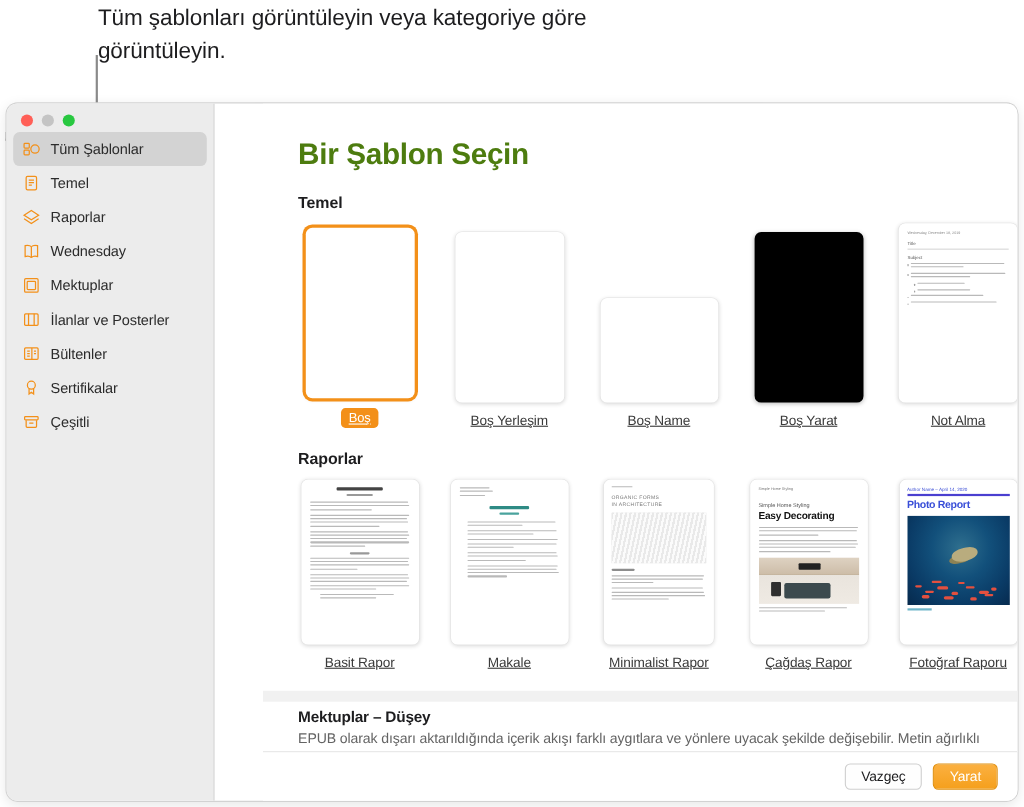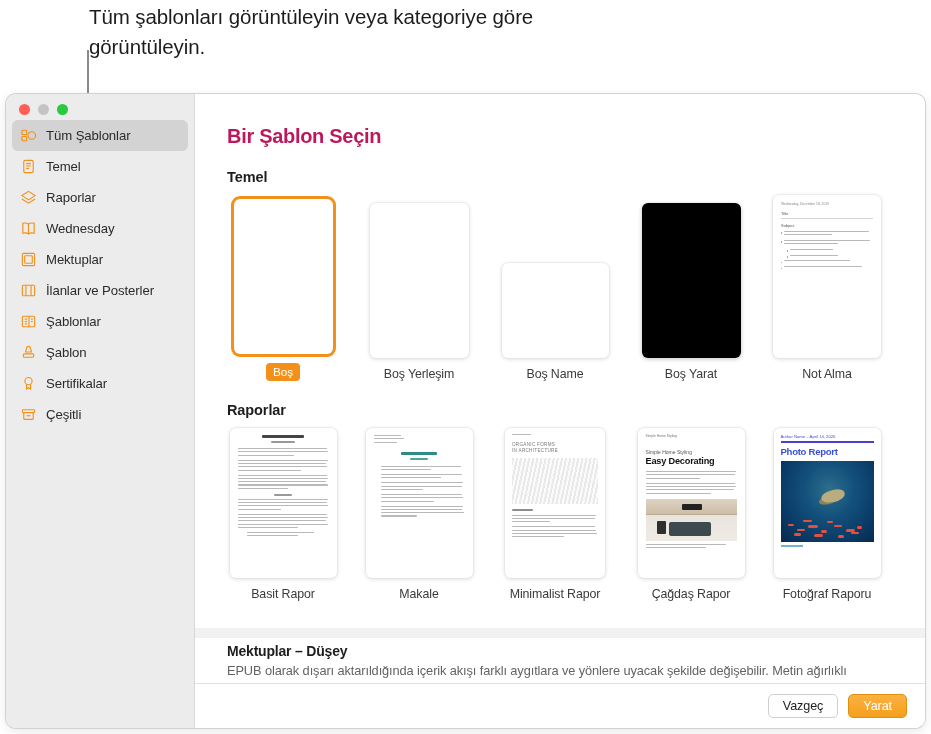--- a/index.html
+++ b/index.html
@@ -29,21 +29,21 @@
   }
   .bracket-cap-r {
     position: absolute; left: 184px; top: 120px; width: 2px; height: 8px; background: #8a8a8a;
   }
 
   
   .window {
     position: absolute; left: 6px; top: 94px; width: 919px; height: 634px;
     background: #ffffff; border-radius: 10px;
     box-shadow: 0 0 0 1px #d2d2d2, 0 3px 12px rgba(0,0,0,0.10);
-    overflow: hidden; display: flex;
+    overflow: hidden; display: flex; gap: 44px;
   }
 
   
   .sidebar {
     width: 189px; flex: 0 0 189px; background: #ececec;
     border-right: 1px solid #d8d8d8; padding-top: 26px;
     position: relative;
   }
   .traffic {
     position: absolute; left: 13px; top: 10px; display: flex; gap: 8px;
@@ -59,21 +59,21 @@
     color: #2b2b2b; font-size: 13.2px; letter-spacing: -0.1px;
   }
   .side-item.selected { background: #d3d3d3; }
   .side-icon { width: 17px; height: 17px; flex: 0 0 17px; display:block; }
 
   
   .main { flex: 1; position: relative; background: #fff; overflow: hidden; }
   .main-scroll { position: absolute; inset: 0 0 90px 0; overflow: hidden; }
 
   .page-title {
-    font-size: 20px; font-weight: bold; color: #be185d;
+    font-size: 27px; font-weight: bold; color: #4d7c0f;
     padding: 31px 0 0 32px; letter-spacing: -0.3px;
   }
   .section-title {
     font-size: 14.5px; font-weight: bold; color: #1d1d1f;
     padding: 21px 0 0 32px; letter-spacing: -0.1px;
   }
 
   .row {
     display: flex; align-items: flex-end; gap: 0; padding-left: 20px; margin-top: 10px;
   }
@@ -85,21 +85,21 @@
     background: #fff; border-radius: 6px;
     box-shadow: 0 0 0 0.5px #e2e2e2, 0 1px 4px rgba(0,0,0,0.16);
     overflow: hidden; position: relative;
   }
   .thumb.selected {
     box-shadow: 0 0 0 3px #f39019, 0 1px 4px rgba(0,0,0,0.12);
   }
   .thumb.black { background: #000; box-shadow: 0 1px 4px rgba(0,0,0,0.25); }
   .caption {
     margin-top: 9px; font-size: 12.4px; color: #3a3a3a; text-align: right;
-    letter-spacing: -0.1px; white-space: nowrap;
+    letter-spacing: -0.1px; white-space: nowrap; text-decoration: underline;
   }
   .caption.pill {
     background: #f39019; color: #fff; border-radius: 4px;
     padding: 2px 7px; font-size: 11.8px;
   }
 
   
   .doc { position: absolute; inset: 0; padding: 7px 8px; }
   .ln { background: #b9b9b9; height: 1.1px; margin-bottom: 2.2px; border-radius: 1px; }
   .ln.t { height: 1.6px; background: #8d8d8d; }
@@ -262,30 +262,21 @@
               <svg class="side-icon" viewBox="0 0 18 18" fill="none" stroke="#f39019" stroke-width="1.2">
                 <rect x="2.5" y="3.5" width="13" height="11" rx="1"></rect>
                 <line x1="9.5" y1="3.5" x2="9.5" y2="14.5"></line>
                 <line x1="5" y1="6.5" x2="7.5" y2="6.5"></line>
                 <line x1="5" y1="9" x2="7.5" y2="9"></line>
                 <line x1="5" y1="11.5" x2="7.5" y2="11.5"></line>
                 <line x1="11.5" y1="6.5" x2="13.5" y2="6.5"></line>
                 <line x1="11.5" y1="9" x2="13.5" y2="9"></line>
               </svg>
             </span>
-            <span>Şablonlar</span>
-          </div>
-          <div class="side-item">
-            <span>
-              <svg class="side-icon" viewBox="0 0 18 18" fill="none" stroke="#f39019" stroke-width="1.2">
-                <path d="M6 8.5 C6 6 7 6 7 4.5 A2 2 0 0 1 11 4.5 C11 6 12 6 12 8.5 Z"></path>
-                <rect x="3.5" y="10.5" width="11" height="3.5" rx="1"></rect>
-              </svg>
-            </span>
-            <span>Şablon</span>
+            <span>Bültenler</span>
           </div>
           <div class="side-item">
             <span>
               <svg class="side-icon" viewBox="0 0 18 18" fill="none" stroke="#f39019" stroke-width="1.2">
                 <circle cx="9" cy="6.5" r="3.8"></circle>
                 <path d="M6.8 10 L6.8 15 L9 13.3 L11.2 15 L11.2 10"></path>
               </svg>
             </span>
             <span>Sertifikalar</span>
           </div>

